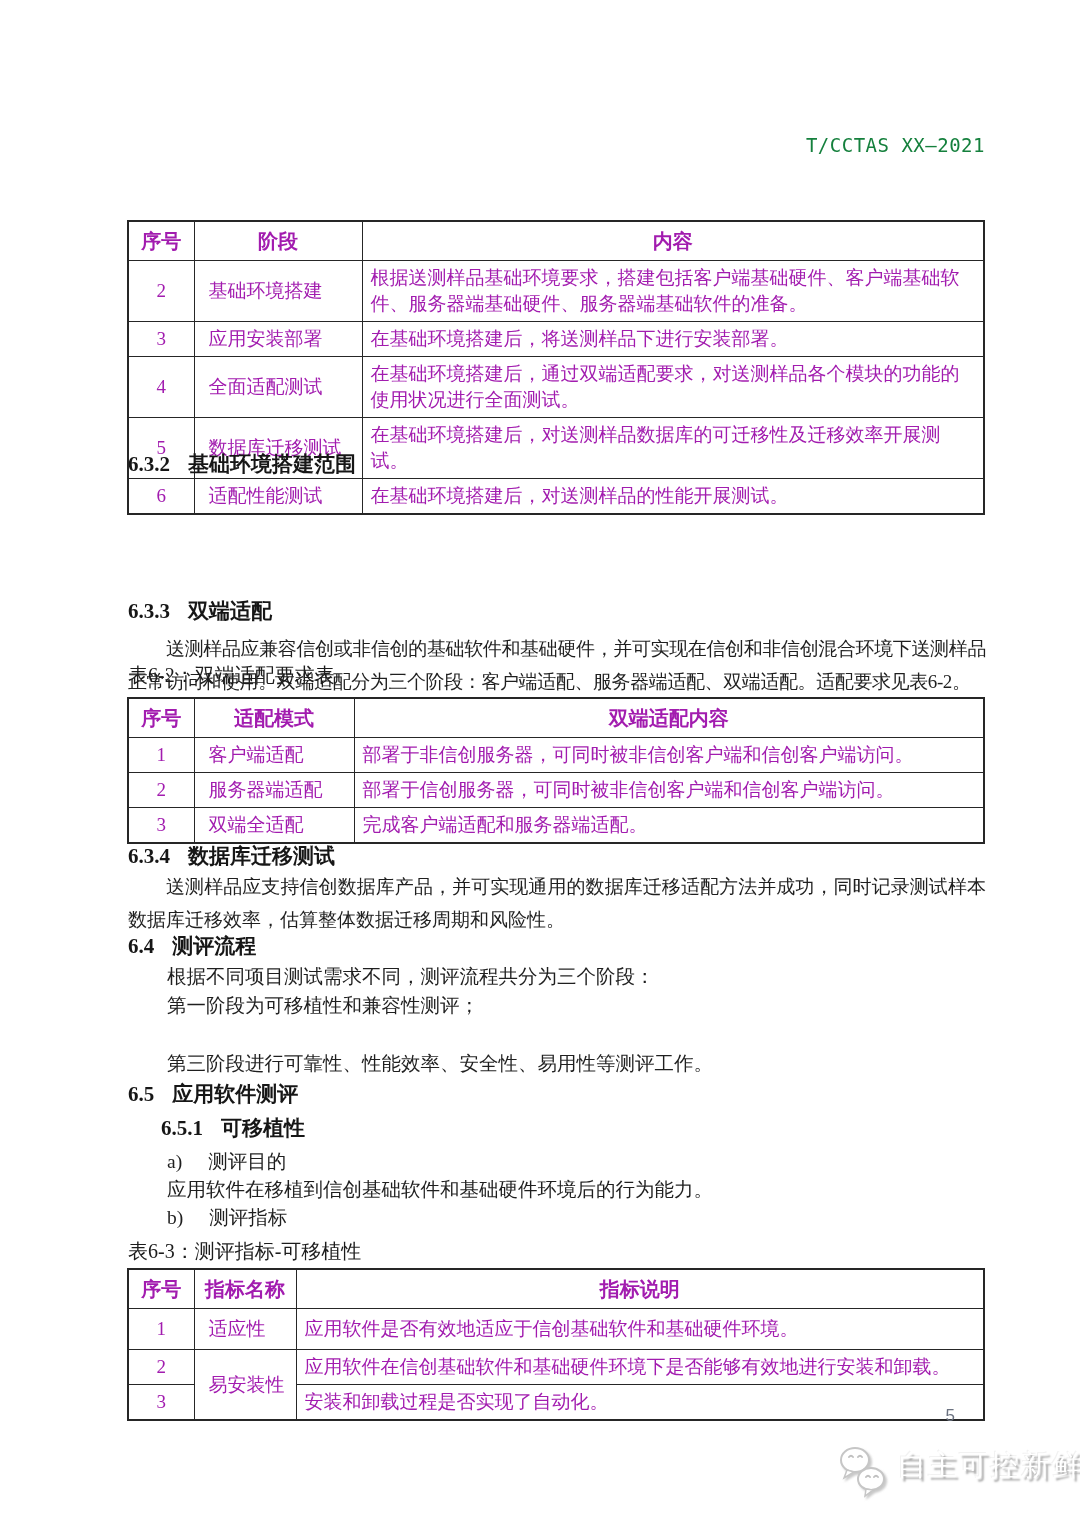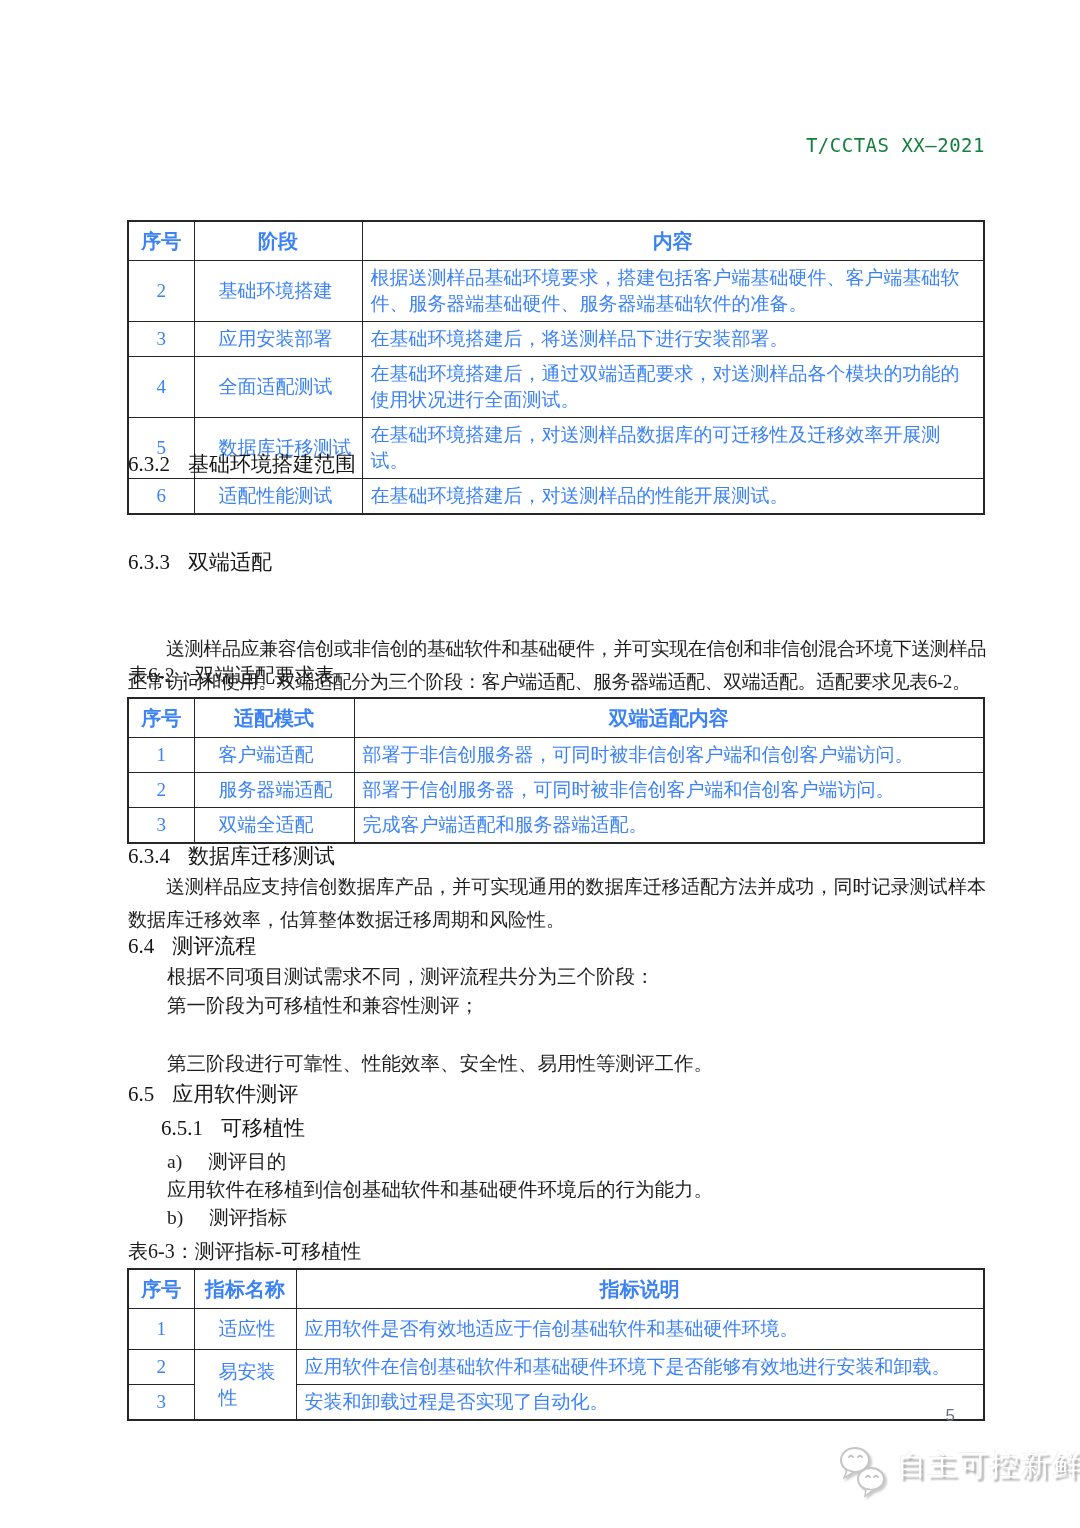--- a/index.html
+++ b/index.html
@@ -9,33 +9,33 @@
   }
   .abs{position:absolute;}
   
   .doc-header{
     top:134px;right:95px;font-family:"DejaVu Sans Mono","Liberation Mono",monospace;
     font-size:19px;letter-spacing:.5px;color:#15803d;
   }
   
   table.tbl{
     position:absolute;left:127px;width:858px;border-collapse:collapse;table-layout:fixed;
-    border:2px solid #262626;font-size:19px;color:#3b82f6;
+    border:2px solid #262626;font-size:19px;color:#a21caf;
   }
   .tbl th,.tbl td{border:1px solid #262626;line-height:26px;overflow:hidden;}
   .tbl th{font-weight:bold;text-align:center;padding:6px 4px;font-size:20px;}
   .tbl td{padding:4px 8px;}
   td.c-num{text-align:center;}
-  td.c-name{padding-left:24px;}
+  td.c-name{padding-left:14px;}
   .tbl1{top:220px;}
   .tbl2{top:697px;}
   .tbl3{top:1268px;}
   .tbl3 td.tall{padding-top:7px;padding-bottom:7px;}
   
-  .sec-h{left:128px;width:858px;font-weight:normal;font-size:21px;color:#161616;}
+  .sec-h{left:128px;width:858px;font-weight:bold;font-size:21px;color:#161616;}
   .sec-h .num{margin-right:18px;}
   
   .para{
     left:128px;width:858px;margin:0;text-align:justify;text-indent:2em;
     font-size:19px;line-height:33px;
   }
   .tight{letter-spacing:-0.4px;}
   .flow-line{left:128px;width:900px;font-size:19.5px;line-height:29px;text-indent:2em;white-space:nowrap;}
   .list-line{left:128px;width:858px;font-size:19.5px;text-indent:2em;white-space:nowrap;}
   .list-line .marker{margin-right:26px;}
@@ -95,21 +95,21 @@
         <td class="c-name">适配性能测试</td>
         <td>在基础环境搭建后，对送测样品的性能开展测试。</td>
       </tr>
     </tbody>
   </table>
 
   <div class="abs sec-h" style="top:450px;">
     <span class="num">6.3.2</span><span>基础环境搭建范围</span>
   </div>
 
-  <div class="abs sec-h" style="top:548px;">
+  <div class="abs sec-h" style="top:597px;">
     <span class="num">6.3.3</span><span>双端适配</span>
   </div>
   <p class="abs para tight" style="top:632px;">送测样品应兼容信创或非信创的基础软件和基础硬件，并可实现在信创和非信创混合环境下送测样品正常访问和使用。双端适配分为三个阶段：客户端适配、服务器端适配、双端适配。适配要求见表6-2。</p>
 
   <div class="abs tbl-caption" style="top:662px;">表6-2：双端适配要求表</div>
 
   <table class="tbl tbl2">
     <colgroup>
         <col style="width:66px">
         <col style="width:160px">

